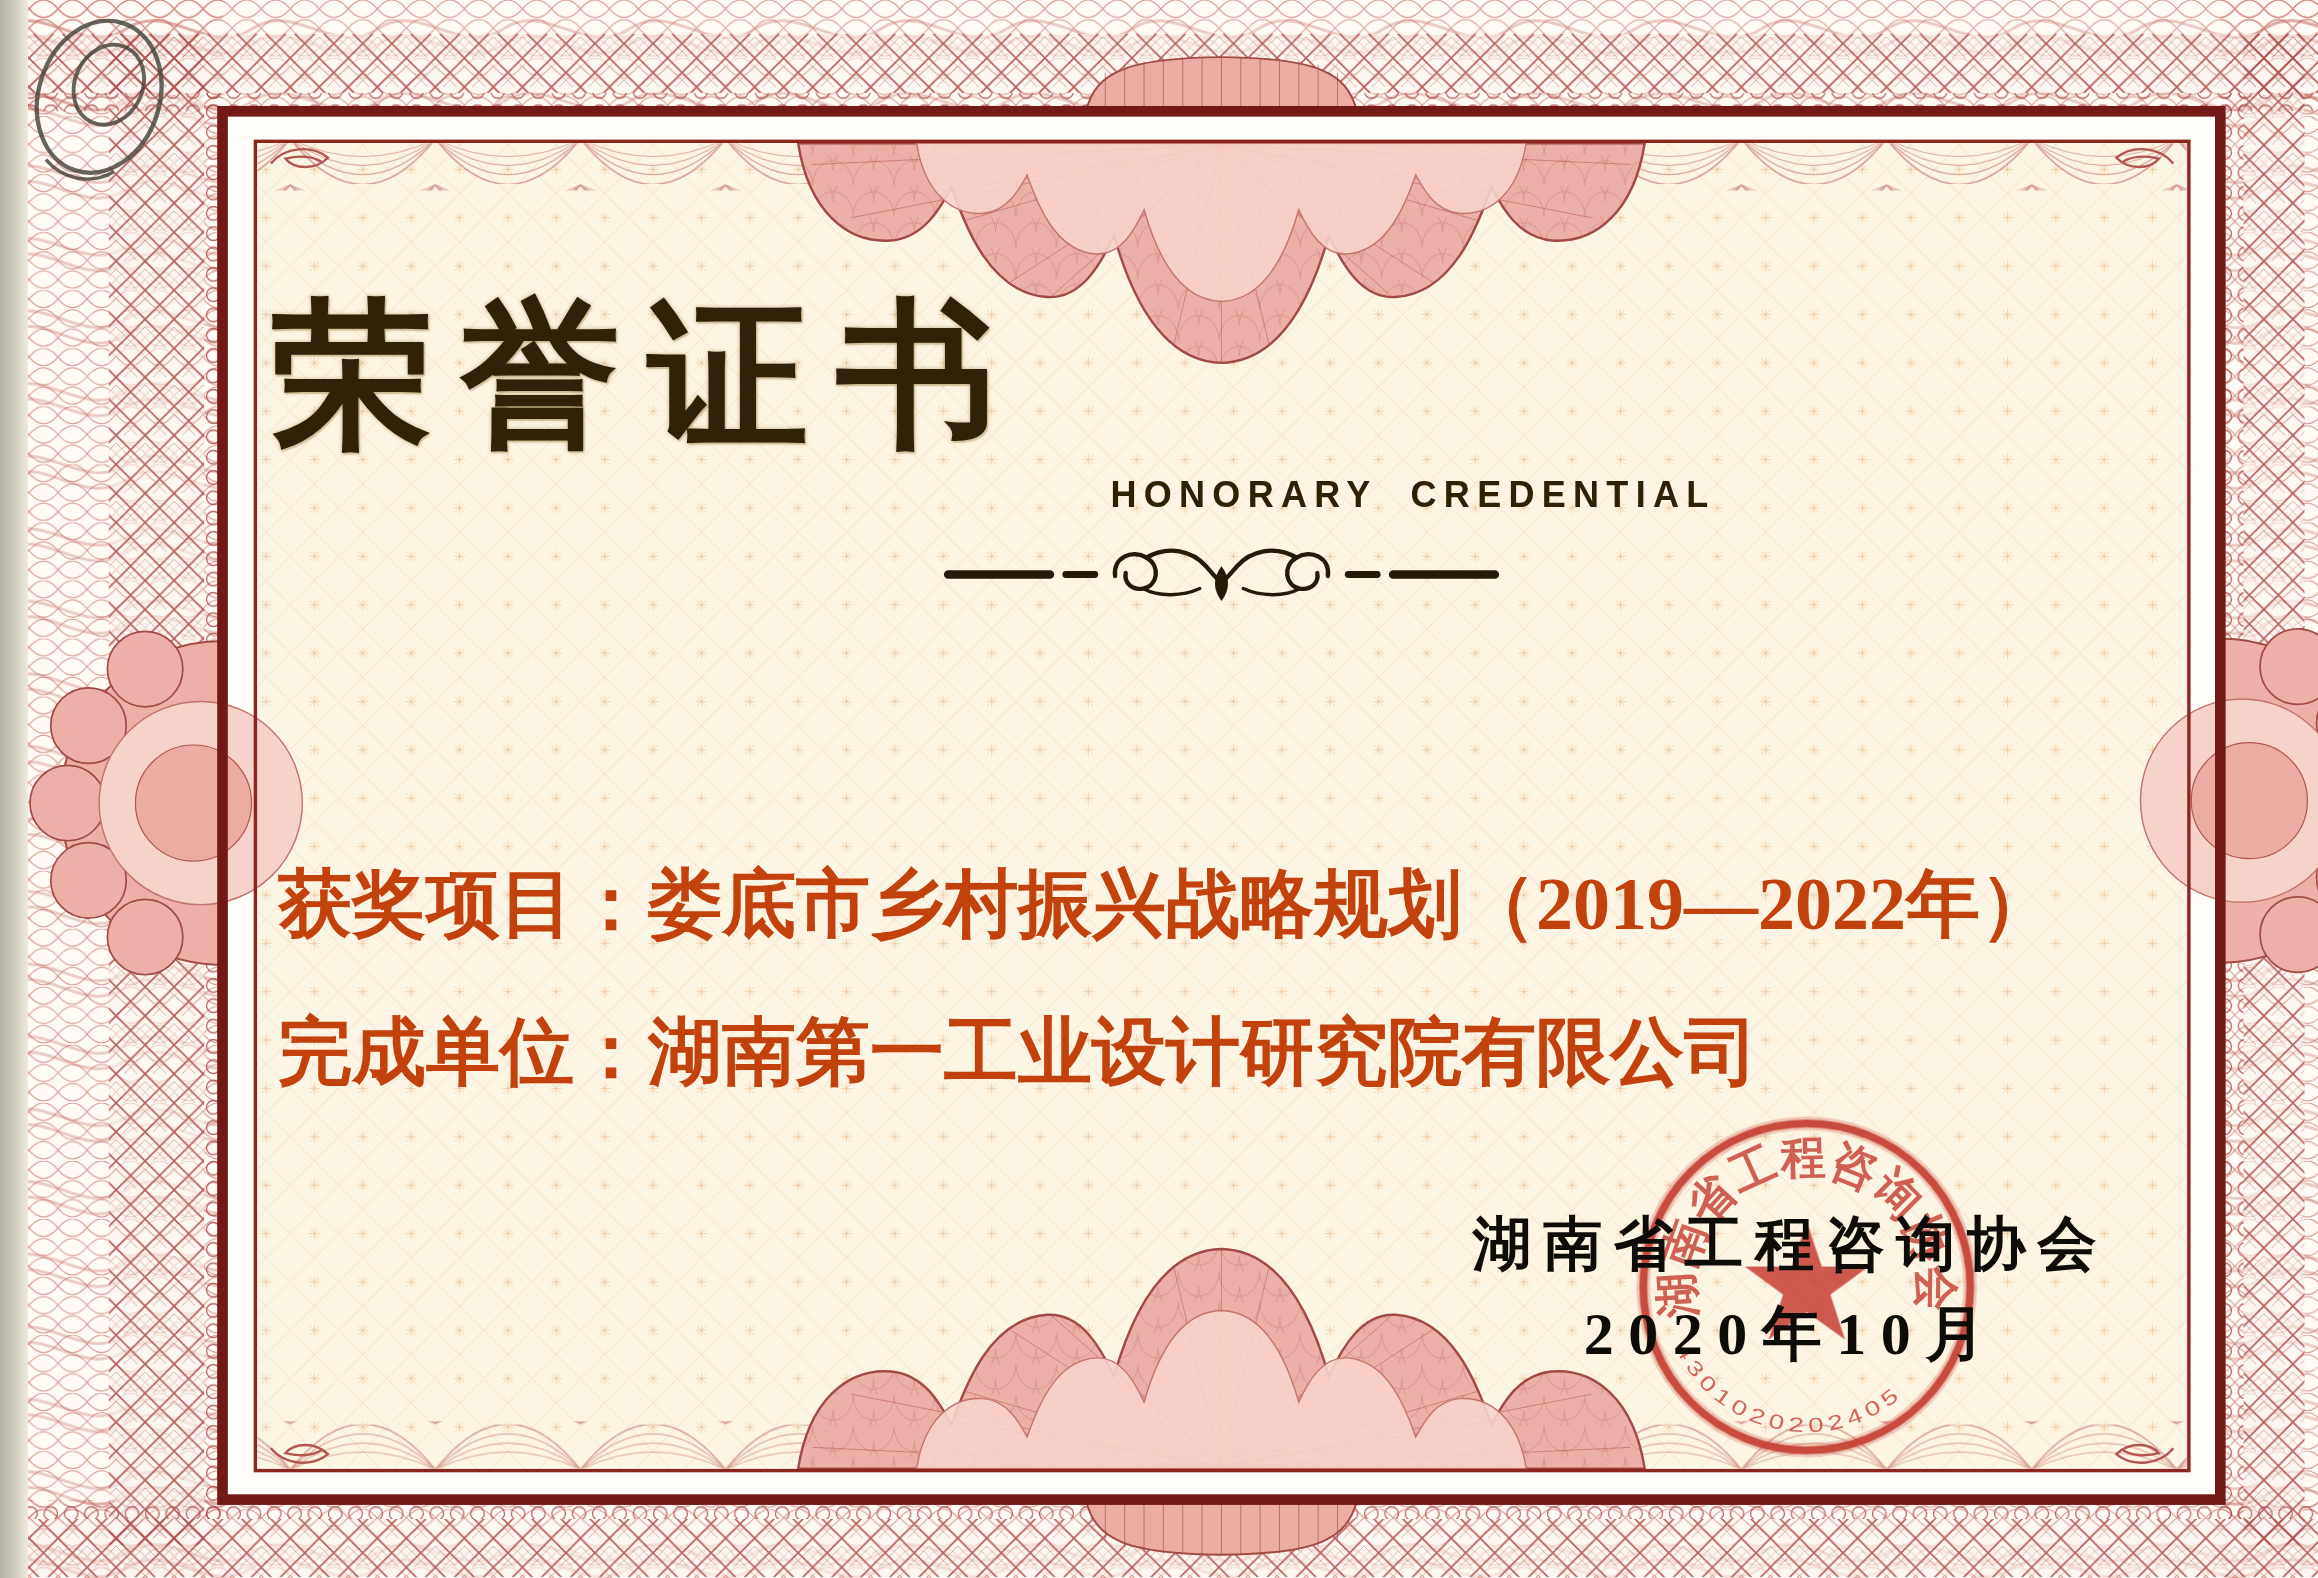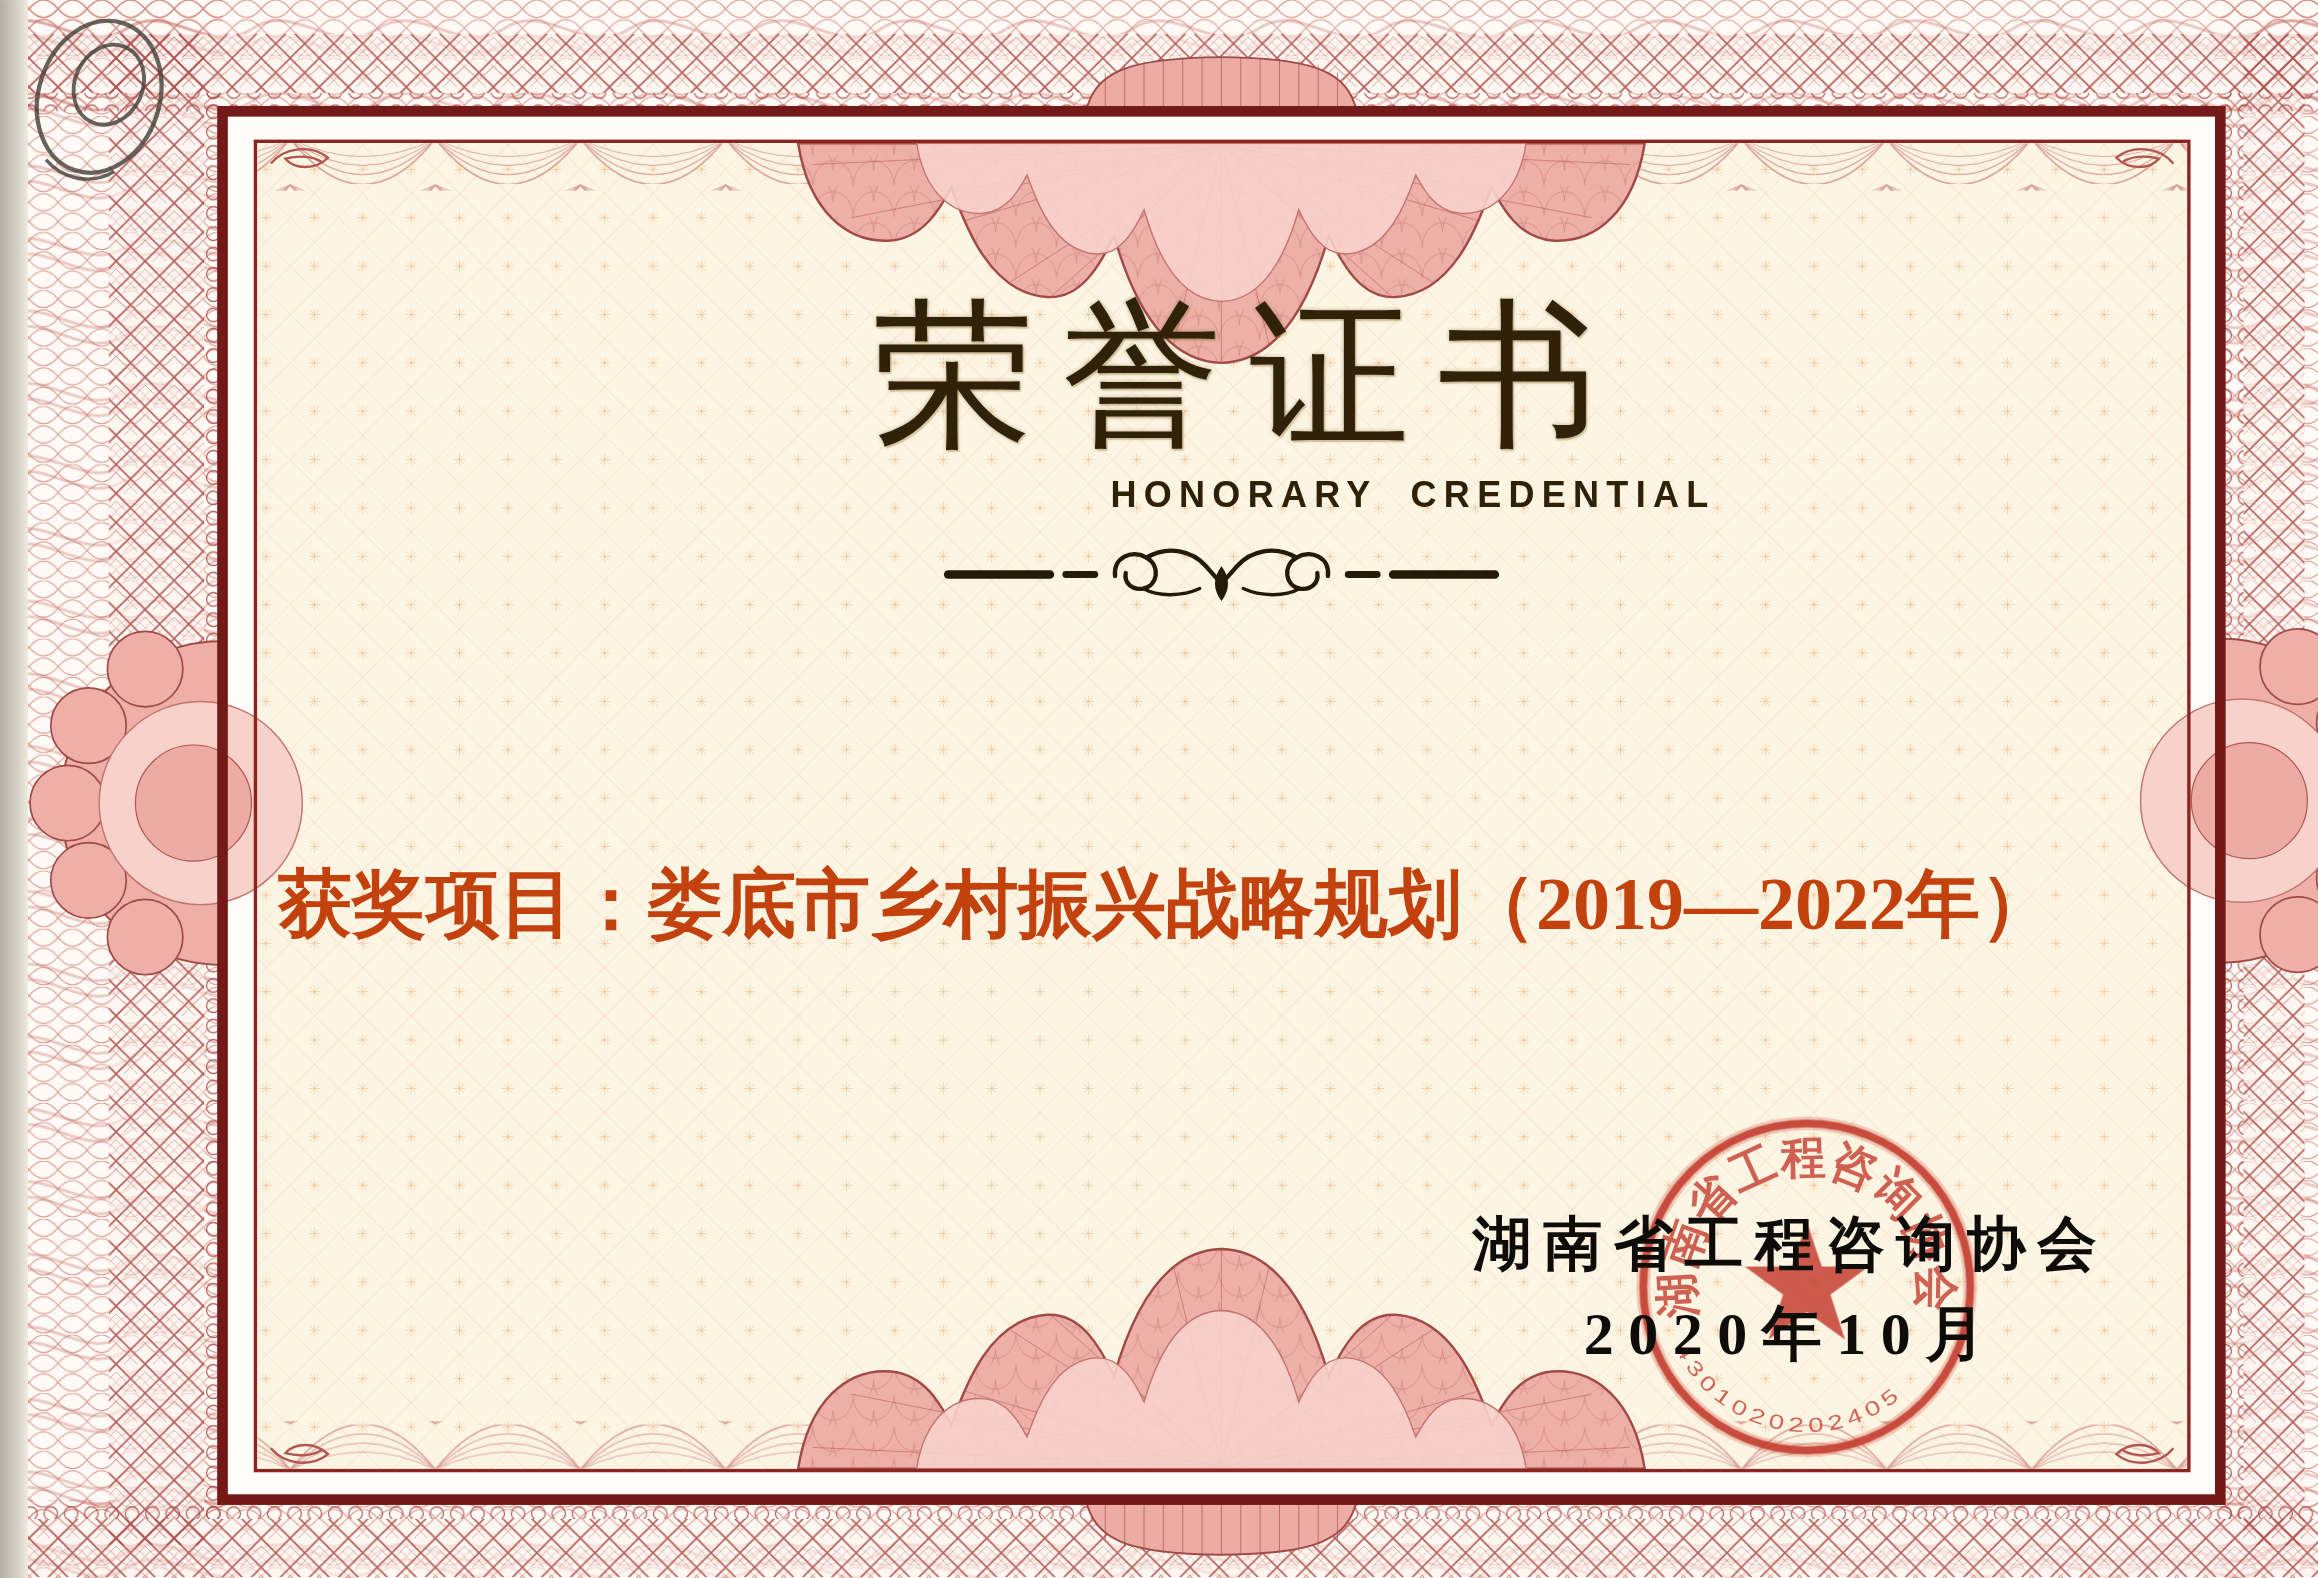--- a/index.html
+++ b/index.html
@@ -1,22 +1,22 @@
 <!DOCTYPE html>
 <html style="font-size:7.7px"><head>
 <meta charset="utf-8">
 <style>
   html,body{margin:0;padding:0;background:#e8e6e0;}
   .canvas{position:relative;width:2319px;height:1579px;overflow:hidden;background:#fffdf9;}
   .bg{position:absolute;left:0;top:0;width:2319px;height:1579px;}
   .txt{position:absolute;line-height:1;white-space:nowrap;}
   .cjk{font-family:"Liberation Serif","DejaVu Serif",serif;}
   .latin{font-family:"Liberation Sans","DejaVu Sans",sans-serif;}
-  .title{left:254px;width:1935px;top:296px;font-size:160px;font-weight:normal;
-         letter-spacing:28px;padding-left:28px;text-align:center;color:#2f2208;
+  .title{left:254px;width:1935px;top:296px;font-size:160px;font-weight:bold;
+         letter-spacing:28px;padding-left:18px;color:#2f2208;
          text-shadow:0 0 4.4px rgba(120,92,26,.45), 1.5px 1.5px 0.5px rgba(150,120,45,.25);}
   .subtitle{left:254px;width:2318px;top:477px;font-size:36px;font-weight:bold;
             letter-spacing:7.3px;word-spacing:16.4px;text-align:center;color:#2e2106;}
   .flourish{position:absolute;left:941px;top:538px;width:561px;height:73px;}
   .award{left:254px;width:1935px;top:671px;font-size:80px;font-weight:bold;
          text-align:center;color:#0e0c09;}
   .field{left:278px;font-size:74px;font-weight:bold;color:#c2410c;}
   .field1{top:867px;}
   .field2{top:1015px;}
   .issuer-block{position:absolute;left:1446px;top:1215px;width:677px;text-align:center;}
@@ -240,20 +240,21 @@
     <g fill="none" stroke="#241a06" stroke-linecap="round">
       <use href="#floL"></use>
       <use href="#floL" transform="translate(1160,0) scale(-1,1)"></use>
       <path d="M580,58 C562,82 562,106 580,130 C598,106 598,82 580,58 Z" fill="#241a06" stroke="none"></path>
     </g>
   </svg>
 
 
   <div class="txt cjk field field1"><span>获奖项目：</span><span>娄底市乡村振兴战略规划（2019—2022年）</span></div>
 
+  <div class="txt cjk field field2"><span>完成单位：</span><span>湖南第一工业设计研究院有限公司</span></div>
 
   <div class="issuer-block cjk">
     <div class="issuer">湖南省工程咨询协会</div>
     <div class="idate">2020年10月</div>
   </div>
 
 </div>
 
 
 </body></html>

